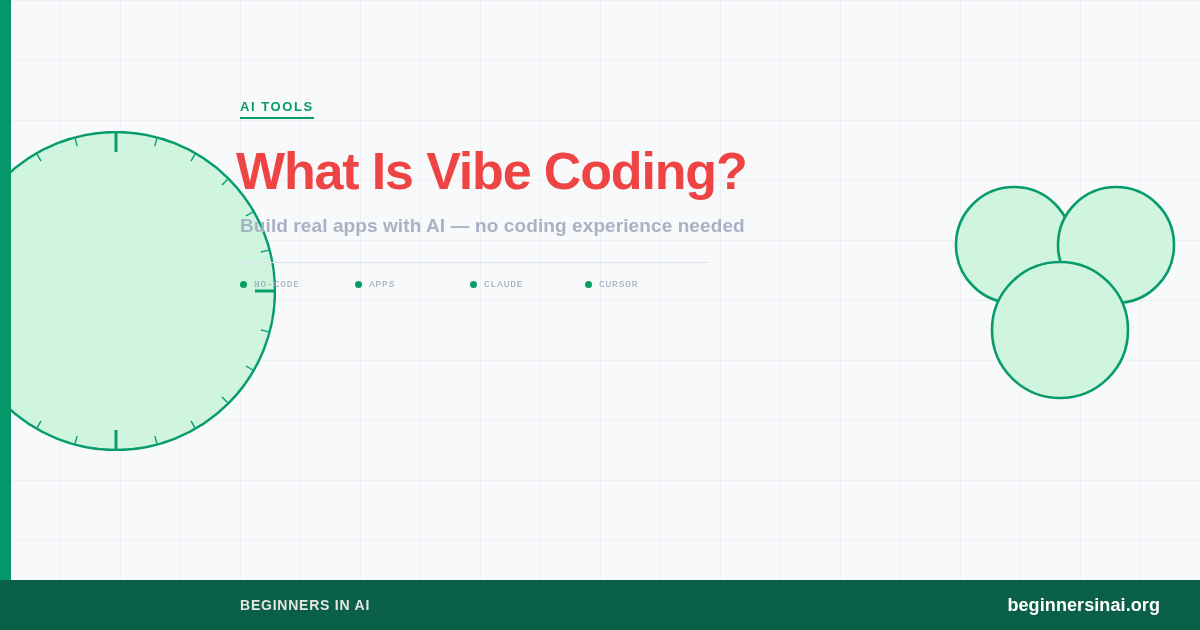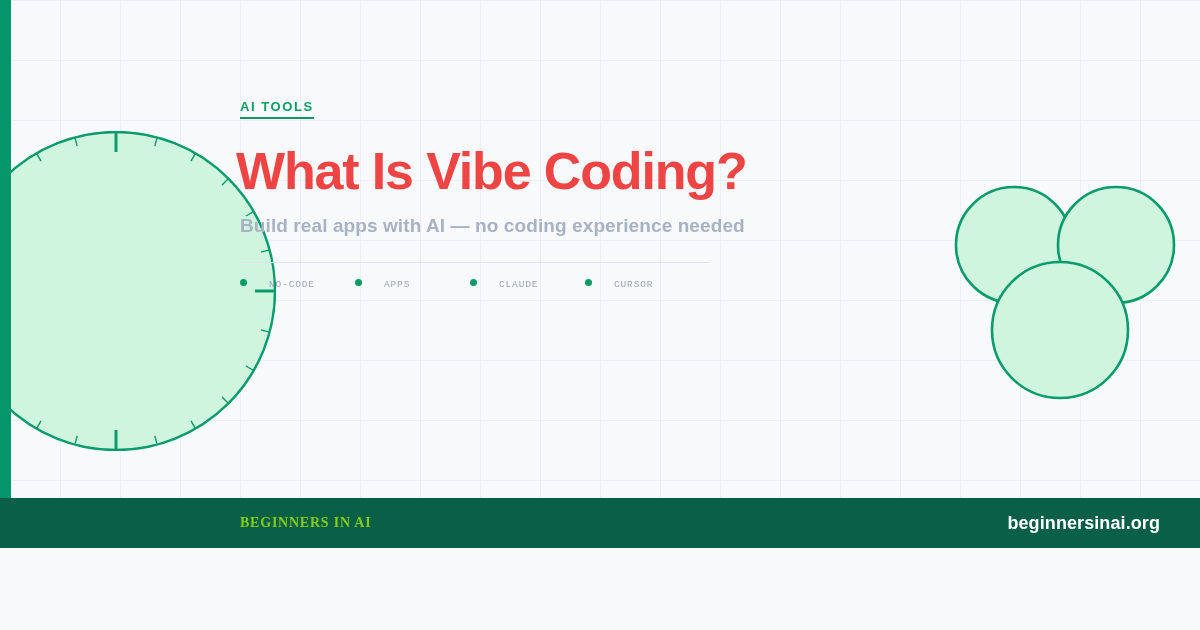--- a/index.html
+++ b/index.html
@@ -6,21 +6,21 @@
 
   html, body {
     width:1200px; height:630px;
     overflow:hidden;
     background:#f7f9fb;
     font-family:"Liberation Sans", sans-serif;
   }
 
   #card {
     position:relative;
-    width:1200px; height:548px;
+    width:1200px; height:630px;
     background:#f7f9fb;
     overflow:hidden;
     padding-left:36px;
   }
 
   
   #grid {
     position:absolute; inset:0;
     background-image:
       linear-gradient(to right,  #eceff4 1px, transparent 1px),
@@ -88,22 +88,22 @@
     background:#dfe4ec;
   }
 
   #tags {
     position:absolute; top:279px; left:0;
     display:flex;
     align-items:center;
   }
   .tag {
     display:flex;
-    align-items:flex-start;
-    gap:22px;
+    align-items:center;
+    gap:7px;
     width:115px;
   }
   .tag-dot {
     width:7px; height:7px;
     border-radius:50%;
     background:#0a9d63;
     flex:0 0 auto;
   }
   .tag-label {
     font-family:"Liberation Mono", monospace;
@@ -118,26 +118,25 @@
     position:absolute;
     left:0; bottom:0;
     width:1200px; height:50px;
     background:#0a5f47;
     z-index:10;
   }
   #footer-brand {
     position:absolute;
     left:240px; top:50%;
     transform:translateY(-50%);
-    color:#84cc16;
+    color:#e5e5e5;
     font-size:14px;
     font-weight:bold;
     letter-spacing:0.055em;
     white-space:nowrap;
-    font-family:Liberation Serif, serif;
   }
   #footer-url {
     position:absolute;
     right:40px; top:50%;
     transform:translateY(-50%);
     color:#ffffff;
     font-size:18px;
     font-weight:bold;
     letter-spacing:0.005em;
     white-space:nowrap;

